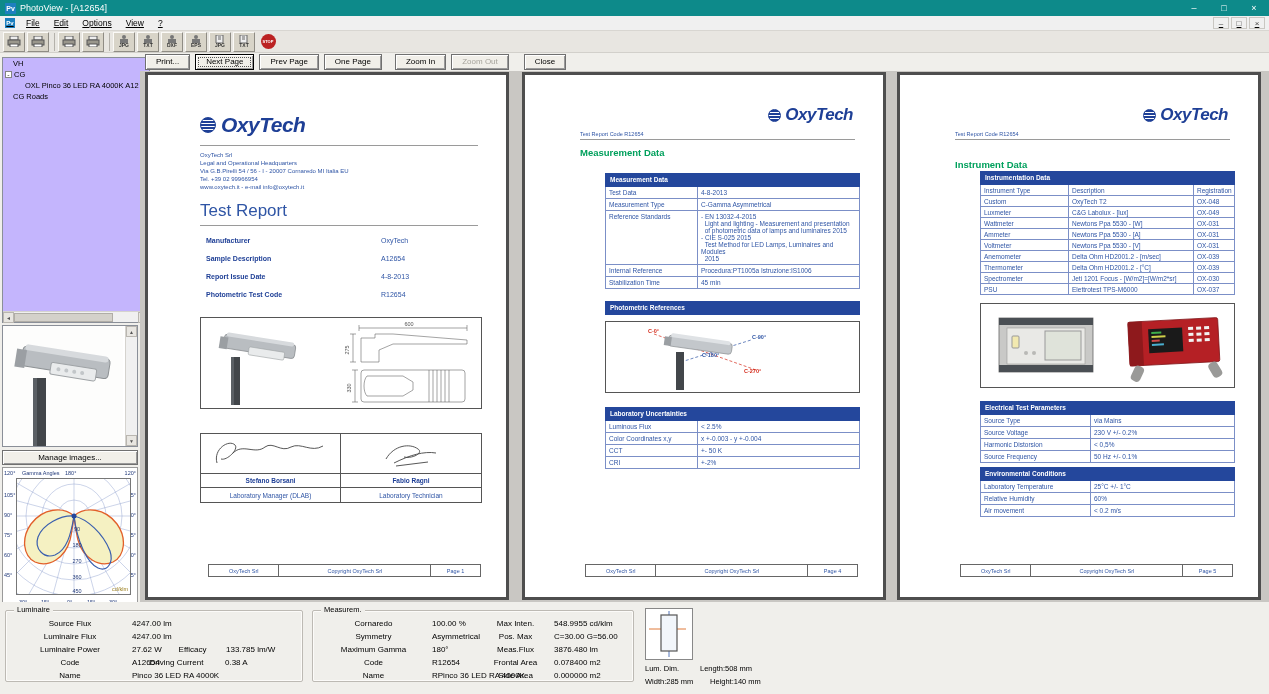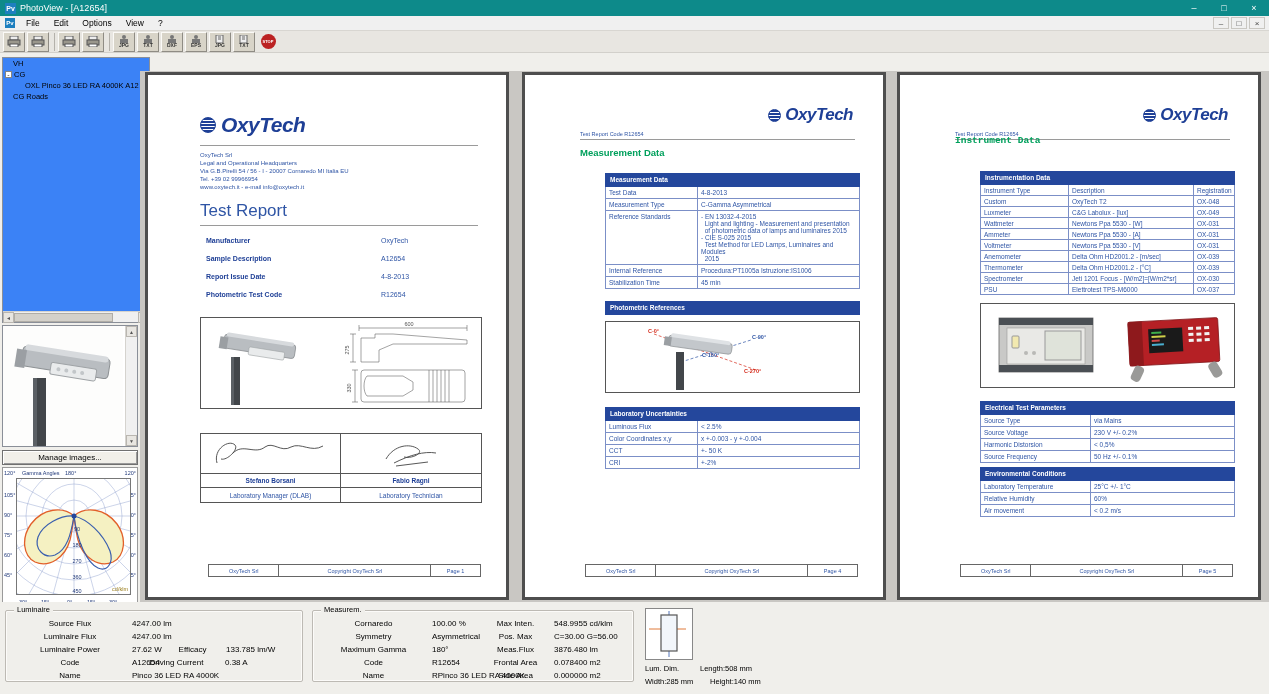--- a/index.html
+++ b/index.html
@@ -10,41 +10,41 @@
   
   .titlebar { position:absolute; left:0; top:0; right:0; height:16px; background:#0d8a8a;
               display:flex; align-items:center; color:#fff; font-size:9px; }
   .appicon { width:11px; height:11px; margin:0 4px 0 5px; background:#1d7fbf; color:#fff;
              font-size:7px; font-weight:bold; display:flex; align-items:center; justify-content:center; }
   .t-controls { margin-left:auto; display:flex; height:100%; }
   .t-controls span { width:30px; display:flex; align-items:center; justify-content:center; font-size:9px; }
 
   
   .menubar { position:absolute; left:0; top:16px; right:0; height:15px; background:#f0f0f0;
-             border-bottom:1px solid #d8d6d1; display:flex; align-items:center; font-size:8.5px; }
+             border-bottom:1px solid #d8d6d1; display:flex; align-items:center; font-size:8.5px;text-decoration:underline; }
   .menubar .appicon { width:10px; height:10px; font-size:6px; }
   .menuitem { padding:0 7px; }
   .mdi-controls { margin-left:auto; display:flex; margin-right:4px; }
   .mdi-controls span { width:16px; height:12px; margin-left:2px; font-size:8px; color:#444;
                        display:flex; align-items:center; justify-content:center;
                        background:#f0f0f0; border:1px solid #c9c7c2; }
 
   
   .toolbar { position:absolute; left:0; top:31px; right:0; height:22px; background:#e8e6e1;
              border-bottom:1px solid #d2d0cb; display:flex; align-items:center; padding-left:3px; }
   .tool { width:22px; height:20px; margin-right:2px; background:#d8d4c8;
           border:1px solid; border-color:#fbfaf7 #8f8c84 #8f8c84 #fbfaf7;
           display:flex; flex-direction:column; align-items:center; justify-content:center; }
   .tool .tl { font-size:5px; font-weight:bold; color:#333; line-height:5px; }
   .tsep { width:1px; height:18px; background:#b4b1aa; margin:0 3px; }
   .stopcir { width:15px; height:15px; border-radius:50%; background:#b22; color:#fff;
              font-size:4px; font-weight:bold; display:flex; align-items:center; justify-content:center; }
 
   
-  .treebox { position:absolute; left:2px; top:57px; width:148px; height:266px; background:#3b82f6;
+  .treebox { position:absolute; left:2px; top:57px; width:148px; height:266px; background:#c4b5fd;
              border:1px solid #8a8f98; font-size:7.5px; }
   .treerow { height:11px; display:flex; align-items:center; white-space:nowrap; overflow:hidden; }
   .expander { width:7px; height:7px; border:1px solid #848484; margin:0 2px 0 2px; font-size:7px;
               line-height:5px; text-align:center; background:#fff; color:#333; flex:0 0 auto; }
   .hscroll { position:absolute; left:0; bottom:0; right:0; height:11px; background:#f0f0f0;
              display:flex; border-top:1px solid #d5d3ce; }
   .hscroll .arr, .vscroll .arr { width:11px; height:11px; background:#e8e6e1; border:1px solid #b9b6b0;
              font-size:5px; color:#555; display:flex; align-items:center; justify-content:center; }
   .hthumb { width:68%; height:9px; margin-top:1px; background:#d4d1ca; border:1px solid #b0ada6; }
   .imgbox { position:absolute; left:2px; top:325px; width:136px; height:122px; background:#fff;
@@ -342,20 +342,29 @@
           <text x="60" y="68">180</text>
           <text x="60" y="84">270</text>
           <text x="60" y="100">360</text>
           <text x="60" y="114">450</text>
         </g>
       </svg>
       <span class="unitlab">cd/klm</span>
     </div>
   </div>
 
+  <div class="navrow">
+    <div class="btn">Print...</div>
+    <div class="btn focused">Next Page</div>
+    <div class="btn">Prev Page</div>
+    <div class="btn">One Page</div>
+    <div class="btn" style="margin-left:8px;">Zoom In</div>
+    <div class="btn disabled">Zoom Out</div>
+    <div class="btn" style="margin-left:10px;">Close</div>
+  </div>
 
   <div class="pagesbg">
 
     <div class="page" style="left:5px;">
       <div class="inner">
         <div class="logo" style="left:52px;top:38px;">
           <span class="logoball" style="width:16px;height:16px;margin-right:5px;"></span>
           <span class="logotext" style="font-size:21px;">OxyTech</span>
         </div>
         <div class="hr" style="left:52px;right:28px;top:70px;"></div>
@@ -547,21 +556,21 @@
     </div>
 
     <div class="page" style="left:757px;">
       <div class="inner">
         <div class="logo" style="right:30px;top:30px;">
           <span class="logoball" style="width:13px;height:13px;margin-right:4px;"></span>
           <span class="logotext" style="font-size:17px;">OxyTech</span>
         </div>
         <div class="codeline" style="position:absolute;left:55px;top:56px;">Test Report Code R12654</div>
         <div class="hr" style="left:55px;right:28px;top:64px;"></div>
-        <div class="greenhead" style="position:absolute;left:55px;top:60px;font-family:Liberation Mono, monospace;">Instrument Data</div>
+        <div class="greenhead" style="position:absolute;left:55px;top:84px;">Instrument Data</div>
 
         <div style="position:absolute;left:80px;top:96px;width:255px;">
           <div class="hdrbar">Instrumentation Data</div>
           <div class="itbl">
             <div class="irow">
               <div>Instrument Type</div>
               <div>Description</div>
               <div>Registration Number</div>
             </div>
             <div class="irow">

